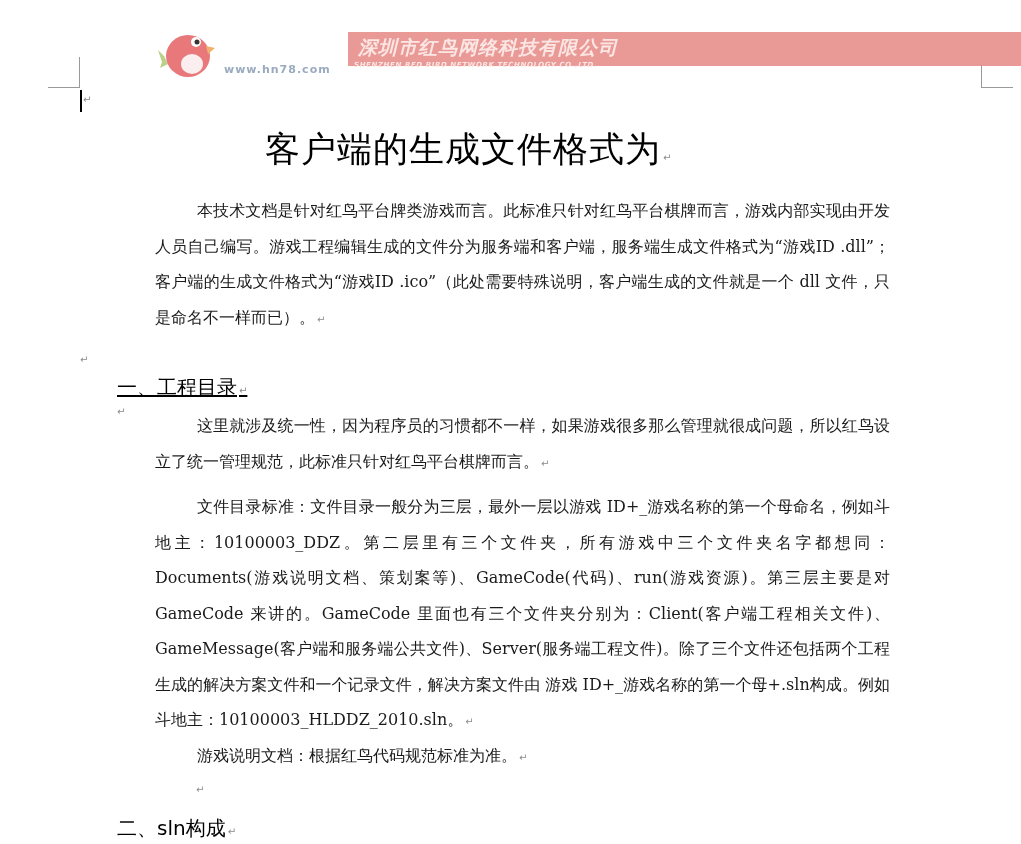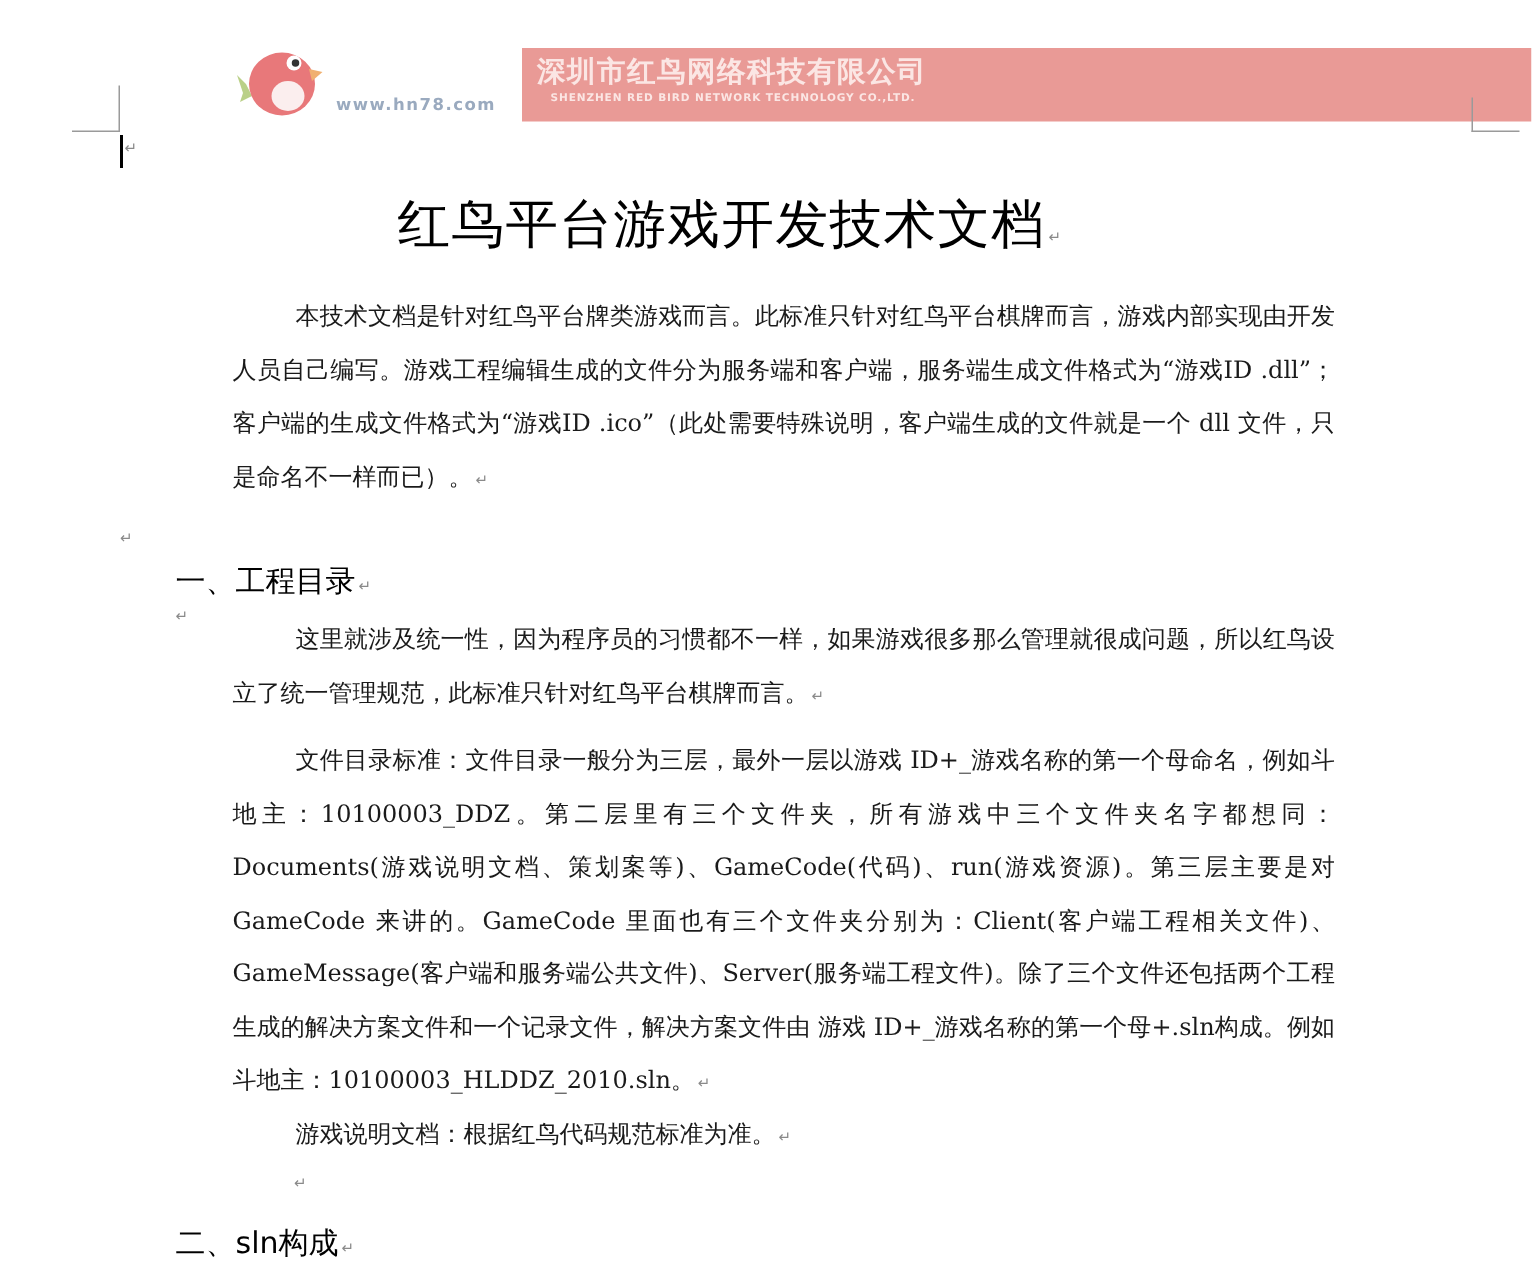--- a/index.html
+++ b/index.html
@@ -51,37 +51,38 @@
       font-weight: bold;
       color: #9aaabf;
       letter-spacing: 1px;
       white-space: nowrap;
     }
     .band {
       position: absolute;
       left: 198px;
       top: 14px;
       right: 0;
-      height: 49px;
+      height: 34px;
       background: #e99a96;
+      font-style: italic;
     }
     .band-cn {
       position: absolute;
       left: 10px;
       top: 3px;
       font-family: "DejaVu Sans", "Liberation Sans", sans-serif;
       font-size: 19px;
       font-weight: bold;
       color: #fbe6e4;
       letter-spacing: 1px;
       white-space: nowrap;
     }
     .band-en {
       position: absolute;
-      left: 19px;
+      left: 6px;
       top: 29px;
       font-family: "DejaVu Sans", "Liberation Sans", sans-serif;
       font-size: 7px;
       font-weight: bold;
       color: #fbe6e4;
       letter-spacing: 0.6px;
       white-space: nowrap;
     }
 
     
@@ -181,30 +182,30 @@
     <div class="band-en">SHENZHEN RED BIRD NETWORK TECHNOLOGY CO.,LTD.</div>
   </div>
 </div>
 
 <div class="crop crop-tl"></div>
 <div class="crop crop-tr"></div>
 <div class="caret"></div>
 <span class="lone-pm" style="left:83px; top:94px;">↵</span>
 
 <div class="title">
-  <span>红鸟平台游戏开发技术文档</span><span class="pm">↵</span>
+  <span>客户端的生成文件格式为</span><span class="pm">↵</span>
 </div>
 
 <div class="para" style="top:193px;">
   <span>本技术文档是针对红鸟平台牌类游戏而言。此标准只针对红鸟平台棋牌而言，游戏内部实现由开发人员自己编写。游戏工程编辑生成的文件分为服务端和客户端，服务端生成文件格式为“游戏ID .dll”；客户端的生成文件格式为“游戏ID .ico”（此处需要特殊说明，客户端生成的文件就是一个 dll 文件，只是命名不一样而已）。</span><span class="pm">↵</span>
 </div>
 
 <span class="lone-pm" style="left:80px; top:354px;">↵</span>
 
-<div class="heading" style="top:374px;">
+<div class="heading" style="top:374px;text-decoration:underline;">
   <span>一、工程目录</span><span class="pm">↵</span>
 </div>
 
 <span class="lone-pm" style="left:117px; top:406px;">↵</span>
 
 <div class="para" style="top:408px;">
   <span>这里就涉及统一性，因为程序员的习惯都不一样，如果游戏很多那么管理就很成问题，所以红鸟设立了统一管理规范，此标准只针对红鸟平台棋牌而言。</span><span class="pm">↵</span>
 </div>
 
 <div class="para" style="top:489px;">

